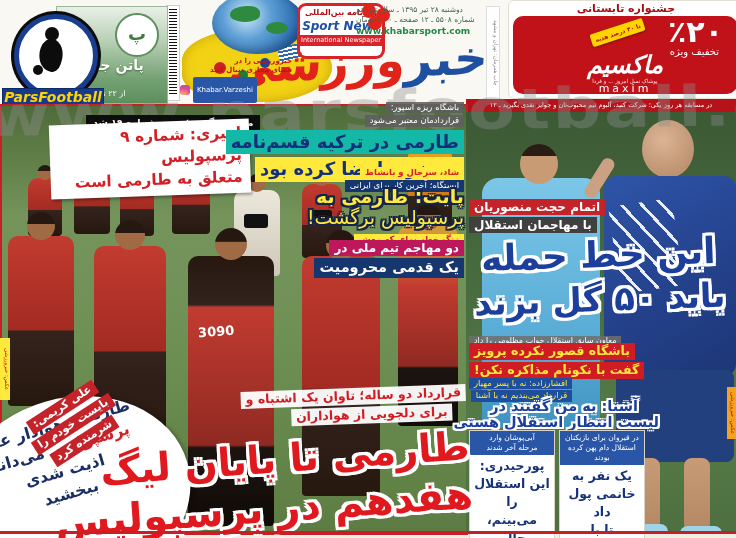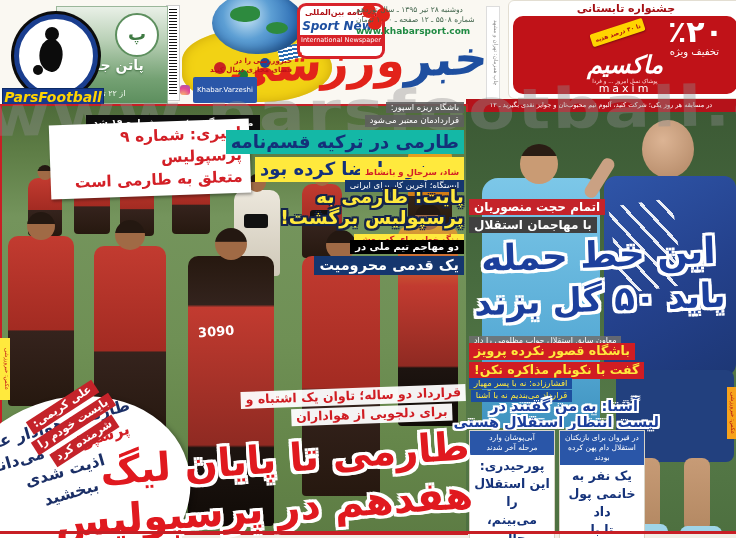--- a/index.html
+++ b/index.html
@@ -179,29 +179,29 @@
     <span class="chip" style="background:#ffe93d;color:#14307a;font-weight:bold;font-size:18px;">محضری امضا کرده بود</span>
   </div>
 
   <div class="abs stackR" style="z-index:10;right:272px;top:167px;">
     <span class="chip" style="background:#ffe93d;color:#d31f26;font-weight:bold;font-size:8.5px;">شاد، سرحال و بانشاط</span>
     <span class="chip" style="background:#15366e;color:#fff;font-size:8.5px;">ایستگاه؛ آخرین کار برای ایرانی</span>
   </div>
 
   <div class="abs stackR" style="z-index:10;right:272px;top:186px;gap:0;">
     <span class="nowrap ol-n" style="color:#ffe93d;font-weight:bold;font-size:19px;line-height:21px;">پایت: طارمی به</span>
-    <span class="nowrap ol-n" style="color:#ffe93d;font-weight:bold;font-size:19px;line-height:21px;">پرسپولیس برگشت!</span>
+    <span class="nowrap ol-n" style="color:#ffe93d;font-weight:normal;font-size:19px;line-height:21px;">پرسپولیس برگشت!</span>
   </div>
 
   <div class="abs" style="z-index:10;right:272px;top:227px;">
     <span class="chip" style="background:#ffe93d;color:#d31f26;font-weight:bold;font-size:8.5px;">زنگ خطر برای کی‌روش</span>
   </div>
 
   <div class="abs stackR" style="z-index:10;right:272px;top:240px;">
-    <span class="chip" style="background:#000000;color:#fff;font-weight:bold;font-size:10px;">دو مهاجم تیم ملی در</span>
+    <span class="chip" style="background:#be185d;color:#fff;font-weight:bold;font-size:12px;">دو مهاجم تیم ملی در</span>
     <span class="chip" style="background:#15366e;color:#fff;font-weight:bold;font-size:14.5px;">یک قدمی محرومیت</span>
   </div>
 
   <div class="abs" style="z-index:11;left:-12px;top:392px;width:168px;transform:rotate(-33deg);text-align:center;">
     <div><span class="chip" style="background:#c4232a;color:#fff;font-weight:bold;font-size:11px;">علی کریمی:</span></div>
     <div><span class="chip" style="background:#c4232a;color:#fff;font-weight:bold;font-size:11px;">بایست خودم را</span></div>
     <div><span class="chip" style="background:#c4232a;color:#fff;font-weight:bold;font-size:11px;">شرمنده کرد</span></div>
   </div>
 
   <div class="abs" style="z-index:10;left:-48px;top:398px;width:240px;height:195px;background:#fff;border-radius:50%;transform:rotate(-16deg);box-shadow:2px 2px 5px rgba(0,0,0,.3);text-align:center;padding-top:14px;box-sizing:border-box;">

